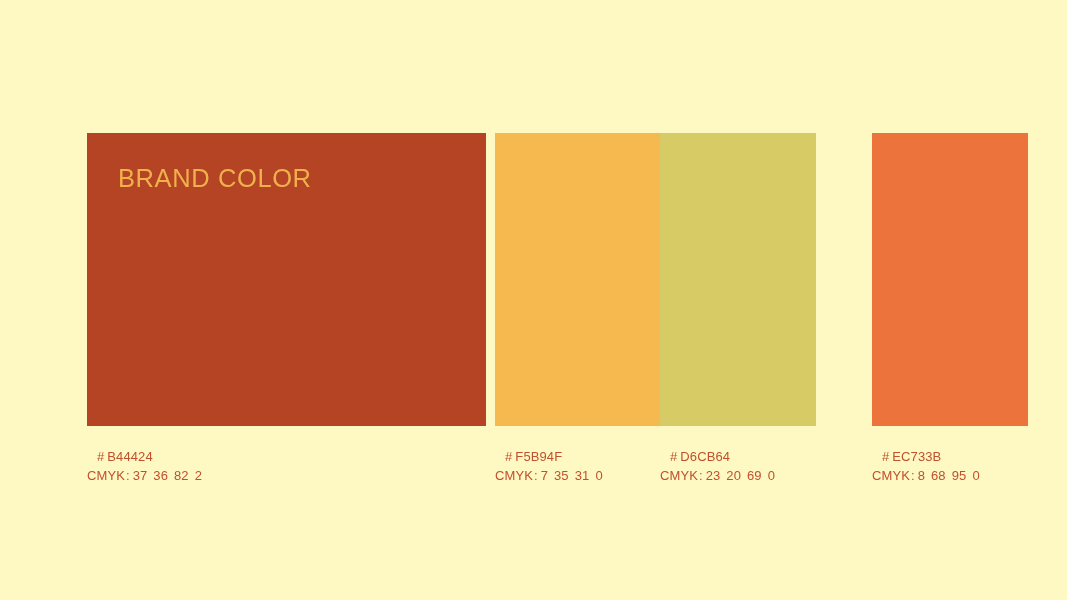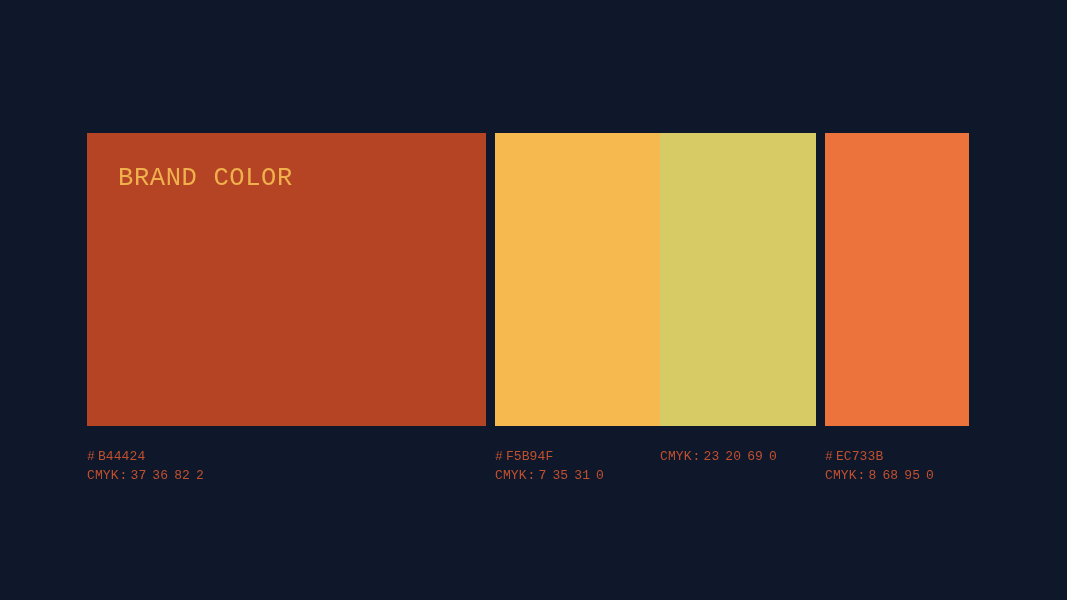--- a/index.html
+++ b/index.html
@@ -11,22 +11,21 @@
     height: 600px;
     background: #ffffff;
     font-family: "Liberation Sans", sans-serif;
     overflow: hidden;
   }
 
   #palette-board {
     position: relative;
     width: 1067px;
     height: 600px;
-    background: #0f172a;
-    font-family: Liberation Mono, monospace;
+    background: #fef9c3;
   }
 
   .swatch-group {
     position: absolute;
     top: 133px;
   }
 
   .swatch-chip {
     width: 100%;
     height: 293px;
@@ -50,20 +49,21 @@
 
   .swatch-meta {
     margin-top: 22px;
     line-height: 1.33;
     white-space: nowrap;
   }
 
   .meta-hex {
     font-size: 13px;
     letter-spacing: 0.1px;
+    margin-left: 10px;
   }
 
   .meta-cmyk {
     font-size: 13px;
     letter-spacing: 0.1px;
     margin-top: 2px;
   }
 
   .hex-sign {
     margin-right: 3px;
@@ -113,27 +113,30 @@
       </div>
       <div class="meta-cmyk">
         <span class="cmyk-key">CMYK</span><span class="cmyk-colon">:</span><span class="cmyk-val">7</span><span class="cmyk-val">35</span><span class="cmyk-val">31</span><span class="cmyk-val">0</span>
       </div>
     </div>
   </div>
 
   <div class="swatch-group" style="left:660px; width:156px;">
     <div class="swatch-chip" style="background:#D6CB64;"></div>
     <div class="swatch-meta" style="color:#C1502E;">
+      <div class="meta-hex">
+        <span class="hex-sign">#</span><span>D6CB64</span>
+      </div>
       <div class="meta-cmyk">
         <span class="cmyk-key">CMYK</span><span class="cmyk-colon">:</span><span class="cmyk-val">23</span><span class="cmyk-val">20</span><span class="cmyk-val">69</span><span class="cmyk-val">0</span>
       </div>
     </div>
   </div>
 
-  <div class="swatch-group" style="left:825px; width:144px;">
+  <div class="swatch-group" style="left:872px; width:156px;">
     <div class="swatch-chip" style="background:#EC733B;"></div>
     <div class="swatch-meta" style="color:#C1502E;">
       <div class="meta-hex">
         <span class="hex-sign">#</span><span>EC733B</span>
       </div>
       <div class="meta-cmyk">
         <span class="cmyk-key">CMYK</span><span class="cmyk-colon">:</span><span class="cmyk-val">8</span><span class="cmyk-val">68</span><span class="cmyk-val">95</span><span class="cmyk-val">0</span>
       </div>
     </div>
   </div>

